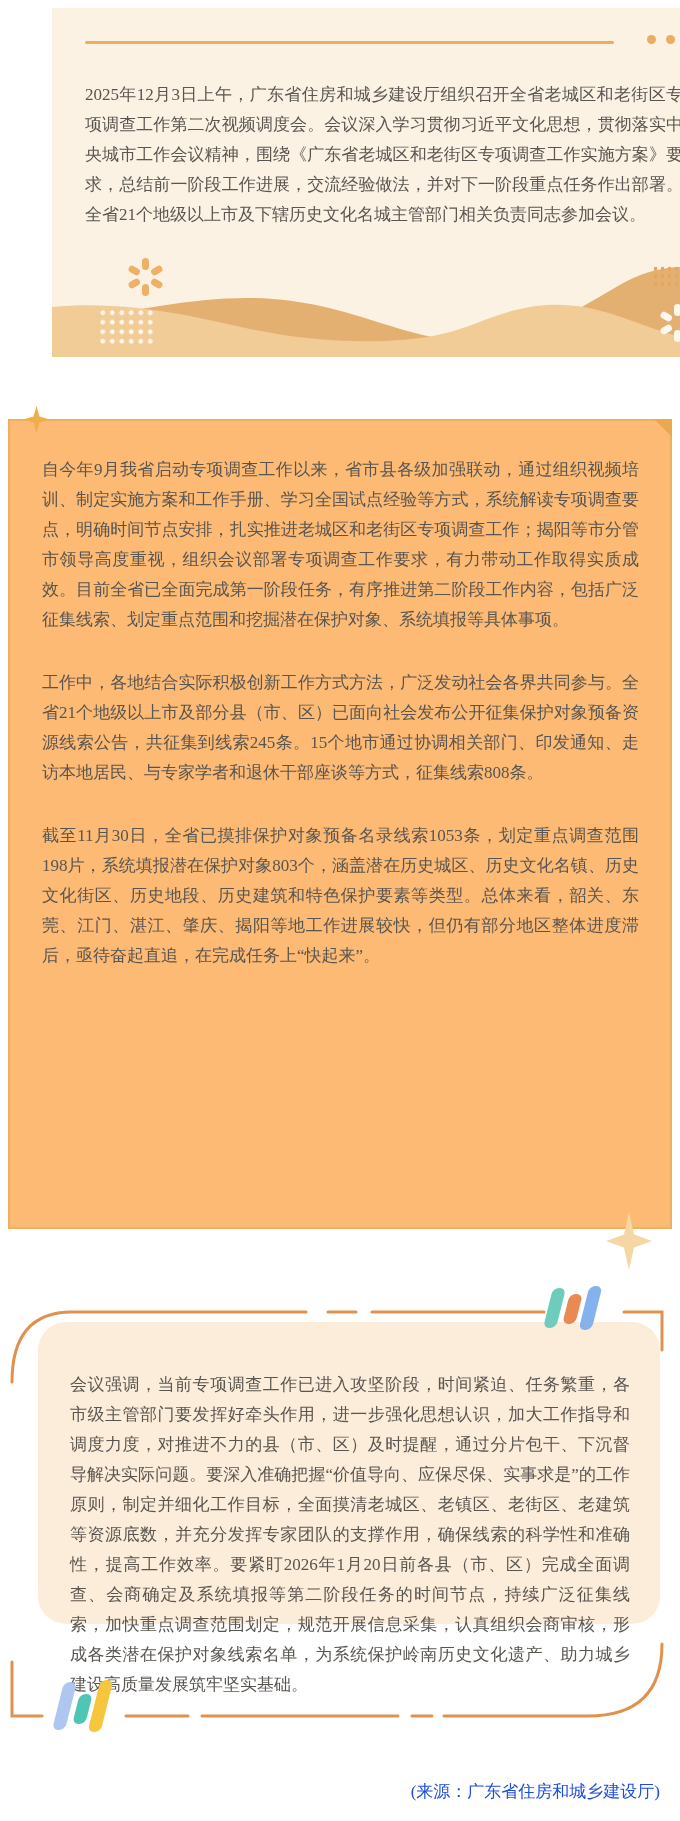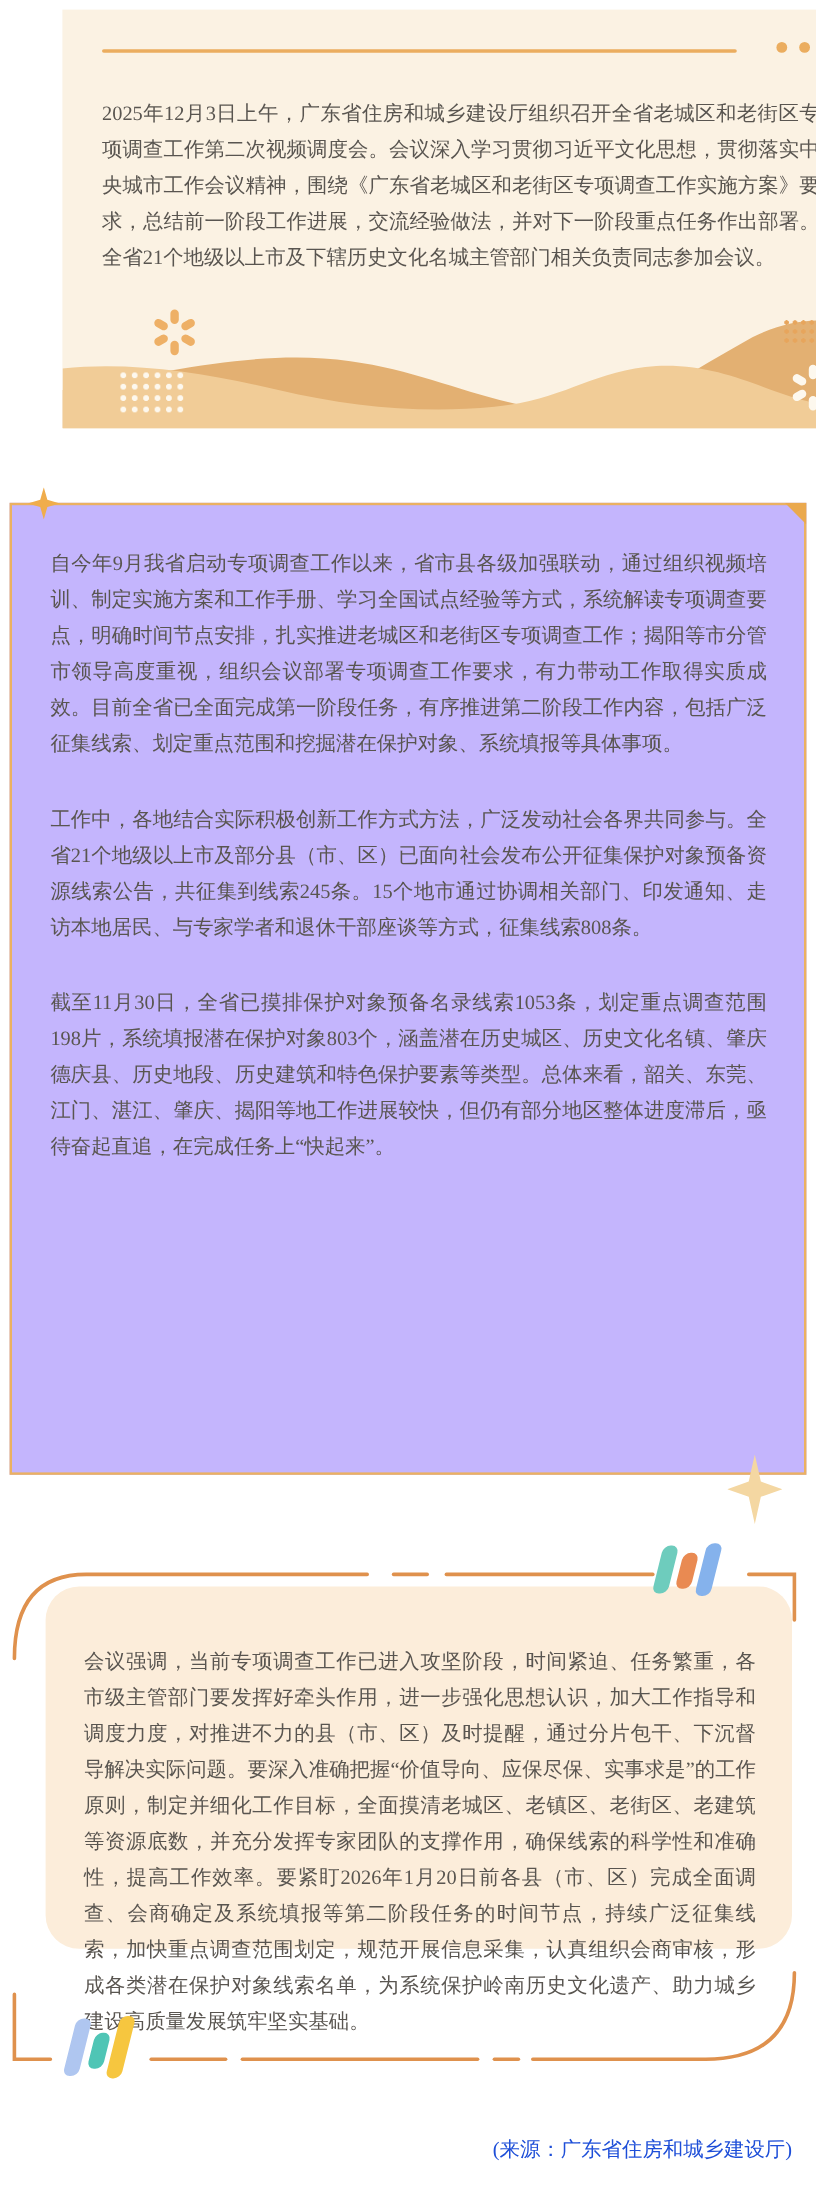--- a/index.html
+++ b/index.html
@@ -29,21 +29,21 @@
   .burst-white{left:606px;top:296px;--c:#FDF8EE;z-index:3;}
   .wave{position:absolute;left:0;bottom:0;width:664px;height:96px;}
   .grid-white{position:absolute;left:46px;top:300px;width:58px;height:38px;z-index:3;
     background-image:radial-gradient(circle,#FDF8EE 2.2px,rgba(0,0,0,0) 2.6px);
     background-size:9.5px 9.5px;}
   .grid-orange{position:absolute;left:600px;top:257px;width:40px;height:22px;z-index:3;
     background-image:radial-gradient(circle,#E7A55C 1.7px,rgba(0,0,0,0) 2px);
     background-size:7px 7.5px;}
   
   .box2{position:absolute;left:8px;top:419px;width:664px;height:810px;
-        background:#c4b5fd;border:2px solid #EBB161;box-sizing:border-box;}
+        background:#fdba74;border:2px solid #EBB161;box-sizing:border-box;}
   .box2-inner{padding:34px 31px 0 32px;}
   .box2-inner .para{margin-bottom:33px;}
   .star4{position:absolute;background:#F0AD4C;
          clip-path:polygon(50% 0%,61% 39%,100% 50%,61% 61%,50% 100%,39% 61%,0% 50%,39% 39%);}
   .star4-gold{left:23px;top:406px;width:27px;height:27px;z-index:5;}
   .star4-pale{left:606px;top:1212px;width:46px;height:58px;background:#F4D7A2;}
   .fold{position:absolute;right:-2px;top:-2px;width:18px;height:18px;background:#EAA94E;
         clip-path:polygon(0 0,100% 0,100% 100%);}
   
   .box3{position:absolute;left:8px;top:1296px;width:664px;height:446px;}
@@ -100,21 +100,21 @@
       <i></i>
       <i></i>
   </div>
 </div>
 
 <div class="box2">
   <div class="fold"></div>
   <div class="box2-inner">
     <p class="para">自今年9月我省启动专项调查工作以来，省市县各级加强联动，通过组织视频培训、制定实施方案和工作手册、学习全国试点经验等方式，系统解读专项调查要点，明确时间节点安排，扎实推进老城区和老街区专项调查工作；揭阳等市分管市领导高度重视，组织会议部署专项调查工作要求，有力带动工作取得实质成效。目前全省已全面完成第一阶段任务，有序推进第二阶段工作内容，包括广泛征集线索、划定重点范围和挖掘潜在保护对象、系统填报等具体事项。</p>
     <p class="para">工作中，各地结合实际积极创新工作方式方法，广泛发动社会各界共同参与。全省21个地级以上市及部分县（市、区）已面向社会发布公开征集保护对象预备资源线索公告，共征集到线索245条。15个地市通过协调相关部门、印发通知、走访本地居民、与专家学者和退休干部座谈等方式，征集线索808条。</p>
-    <p class="para">截至11月30日，全省已摸排保护对象预备名录线索1053条，划定重点调查范围198片，系统填报潜在保护对象803个，涵盖潜在历史城区、历史文化名镇、肇庆德庆县、历史地段、历史建筑和特色保护要素等类型。总体来看，韶关、东莞、江门、湛江、肇庆、揭阳等地工作进展较快，但仍有部分地区整体进度滞后，亟待奋起直追，在完成任务上“快起来”。</p>
+    <p class="para">截至11月30日，全省已摸排保护对象预备名录线索1053条，划定重点调查范围198片，系统填报潜在保护对象803个，涵盖潜在历史城区、历史文化名镇、历史文化街区、历史地段、历史建筑和特色保护要素等类型。总体来看，韶关、东莞、江门、湛江、肇庆、揭阳等地工作进展较快，但仍有部分地区整体进度滞后，亟待奋起直追，在完成任务上“快起来”。</p>
   </div>
 </div>
 <div class="star4 star4-gold"></div>
 <div class="star4 star4-pale"></div>
 
 <div class="box3">
   <svg class="frame" width="664" height="446" viewBox="0 0 664 446">
     <g fill="none" stroke="#DF914D" stroke-width="3" stroke-linecap="round">
       <path d="M4,86 Q4,16 64,16 L298,16"></path>
       <path d="M320,16 L348,16"></path>

